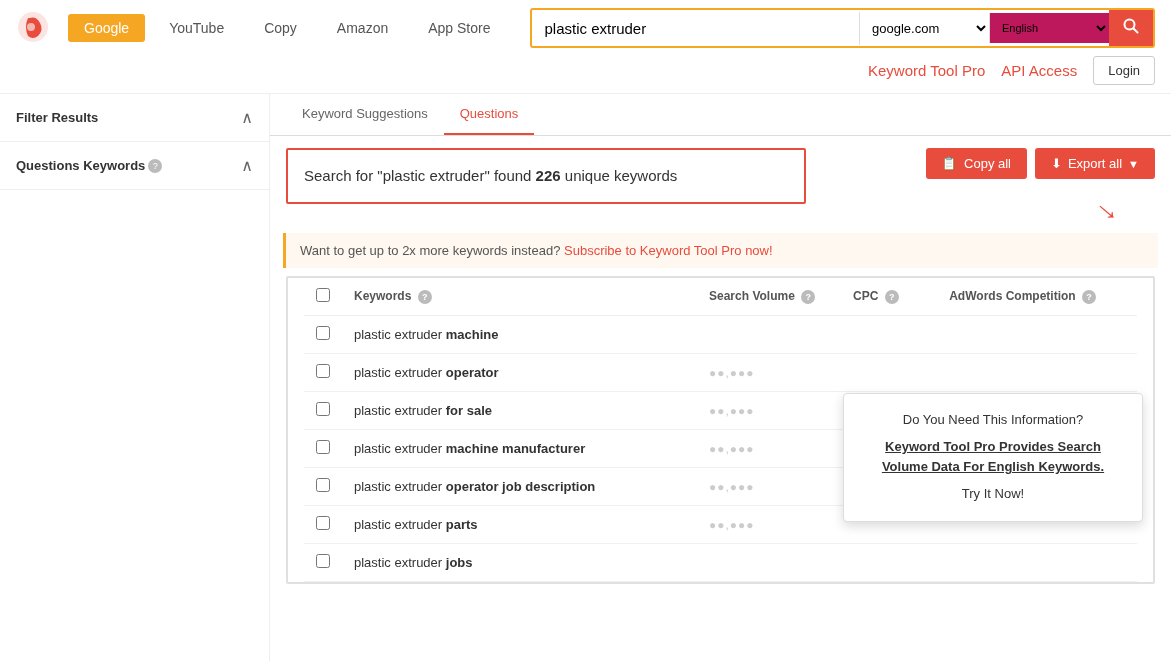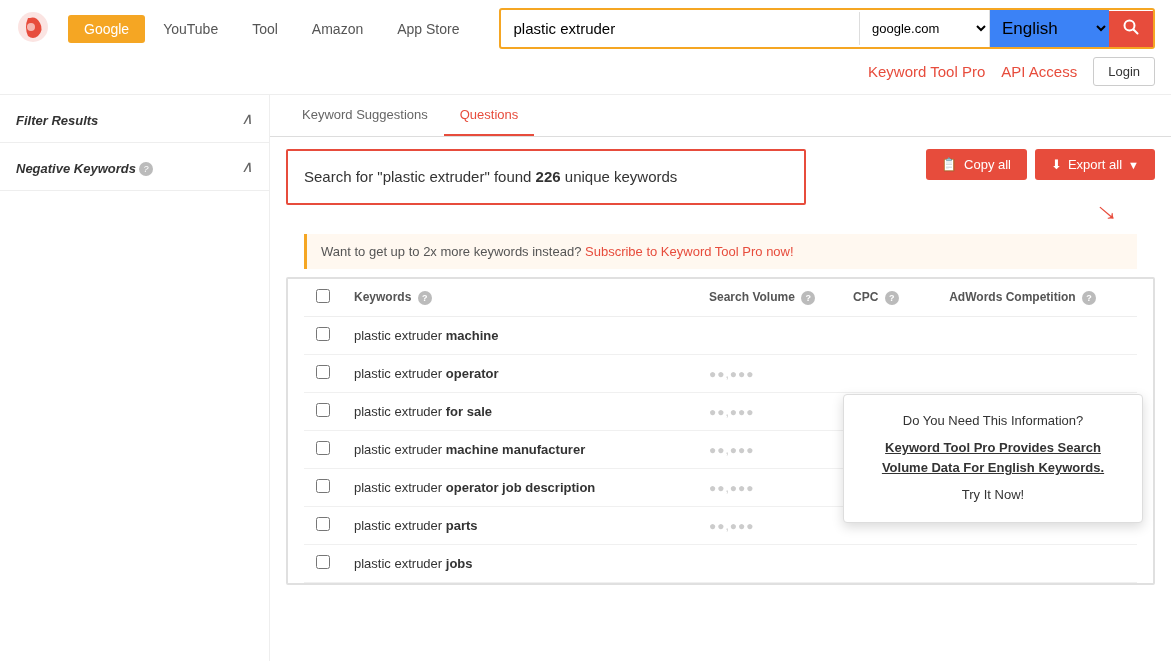--- a/index.html
+++ b/index.html
@@ -1,38 +1,38 @@
 <!DOCTYPE html>
 <html><head>
   <meta charset="utf-8">
   <style>
     * { box-sizing: border-box; margin: 0; padding: 0; }
     body { font-family: Arial, sans-serif; font-size: 13px; background: #fff; color: #333; }
 
     
-    .tabs { display: flex; gap: 2px; margin-right: 16px; }
+    .tabs { display: flex; gap: 8px; margin-right: 16px; }
     .tab { padding: 6px 16px; border-radius: 3px; cursor: pointer; font-size: 14px; font-weight: 500; border: none; background: transparent; color: #555; }
     .tab.active { background: #f5a623; color: #fff; }
 
     
     .search-area { display: flex; align-items: center; border: 2px solid #f5a623; border-radius: 3px; overflow: visible; flex: 1; max-width: 700px; }
     .search-input { border: none; outline: none; padding: 8px 12px; font-size: 15px; flex: 1; min-width: 200px; }
     .domain-select { border: none; border-left: 1px solid #ddd; padding: 8px 8px; font-size: 13px; background: #fff; outline: none; cursor: pointer; min-width: 130px; }
-    .lang-select { border: none; border-left: 1px solid #ddd; padding: 8px 8px; font-size: 17px; background: #3b82f6; outline: none; cursor: pointer; min-width: 120px; }
+    .lang-select { border: none; border-left: 1px solid #ddd; padding: 8px 8px; font-size: 11px; background: #be185d; outline: none; cursor: pointer; min-width: 120px; }
     .search-btn { background: #e74c3c; border: none; padding: 8px 14px; cursor: pointer; color: #fff; font-size: 16px; }
     .header-link { color: #e74c3c; text-decoration: none; font-size: 15px; }
     .login-btn { padding: 6px 14px; border: 1px solid #ccc; border-radius: 3px; background: #fff; cursor: pointer; font-size: 13px; color: #333; }
 
     
     .main { display: flex; min-height: calc(100vh - 80px); }
 
     
     .sidebar { width: 270px; border-right: 1px solid #eee; padding: 0; flex-shrink: 0; }
     .sidebar-section { border-bottom: 1px solid #eee; }
-    .sidebar-header { display: flex; justify-content: space-between; align-items: flex-end; padding: 14px 16px; cursor: pointer; font-style: italic; }
+    .sidebar-header { display: flex; justify-content: space-between; align-items: center; padding: 14px 16px; cursor: pointer; }
     .sidebar-header-text { font-size: 13px; font-weight: 600; color: #333; }
     .sidebar-chevron { color: #666; font-size: 16px; }
 
     
     .content { flex: 1; padding: 0; overflow: hidden; }
 
     
     .content-tabs { display: flex; border-bottom: 1px solid #ddd; padding: 0 16px; }
     .content-tab { padding: 12px 16px; cursor: pointer; font-size: 13px; color: #666; border-bottom: 2px solid transparent; }
     .content-tab.active { color: #e74c3c; border-bottom: 2px solid #e74c3c; font-weight: 500; }
@@ -79,21 +79,21 @@
       <svg width="34" height="34" viewBox="0 0 34 34">
         <ellipse cx="17" cy="17" rx="15" ry="15" fill="#e74c3c" opacity="0.15"></ellipse>
         <path d="M12 8 Q8 17 12 26 Q17 30 22 26 Q28 20 24 13 Q20 6 14 8 Z" fill="#e74c3c"></path>
         <circle cx="15" cy="17" r="4" fill="#fff" opacity="0.6"></circle>
       </svg>
     </div>
 
     <div class="tabs">
       <button class="tab active">Google</button>
       <button class="tab">YouTube</button>
-      <button class="tab">Tool</button>
+      <button class="tab">Copy</button>
       <button class="tab">Amazon</button>
       <button class="tab">App Store</button>
     </div>
 
     <div class="search-area">
       <input type="text" class="search-input" value="plastic extruder" style="">
       <select class="domain-select">
         <option>google.com</option>
         <option>google.co.uk</option>
         <option>google.ca</option>
@@ -123,21 +123,21 @@
     <div class="sidebar">
       <div class="sidebar-section">
         <div class="sidebar-header">
           <span class="sidebar-header-text">Filter Results</span>
           <span class="sidebar-chevron">∧</span>
         </div>
       </div>
       <div class="sidebar-section">
         <div class="sidebar-header">
           <span style="display:flex;align-items:center;">
-            <span class="sidebar-header-text">Negative Keywords</span>
+            <span class="sidebar-header-text">Questions Keywords</span>
             <span class="help-q">?</span>
           </span>
           <span class="sidebar-chevron">∧</span>
         </div>
       </div>
     </div>
 
     <div class="content">
 
       <div class="content-tabs">
@@ -159,21 +159,21 @@
               <span style="font-size:13px;">⬇</span>
               <span>Export all</span>
               <span style="font-size:11px;">▼</span>
             </button>
           </div>
 
           <div style="color:#e74c3c;font-size:30px;font-weight:bold;transform:rotate(40deg);margin-right:30px;margin-top:4px;">→</div>
         </div>
       </div>
 
-      <div class="promo-bar" style="margin: 4px 34px 8px;">
+      <div class="promo-bar" style="margin: 4px 13px 8px;">
         <span>Want to get up to 2x more keywords instead?</span>
         <a href="#" class="promo-link">Subscribe to Keyword Tool Pro now!</a>
       </div>
 
       <div class="table-wrapper">
         <table class="keyword-table">
           <thead>
             <tr>
               <th style="width:30px;">
                 <input type="checkbox" class="kw-checkbox" style="">

